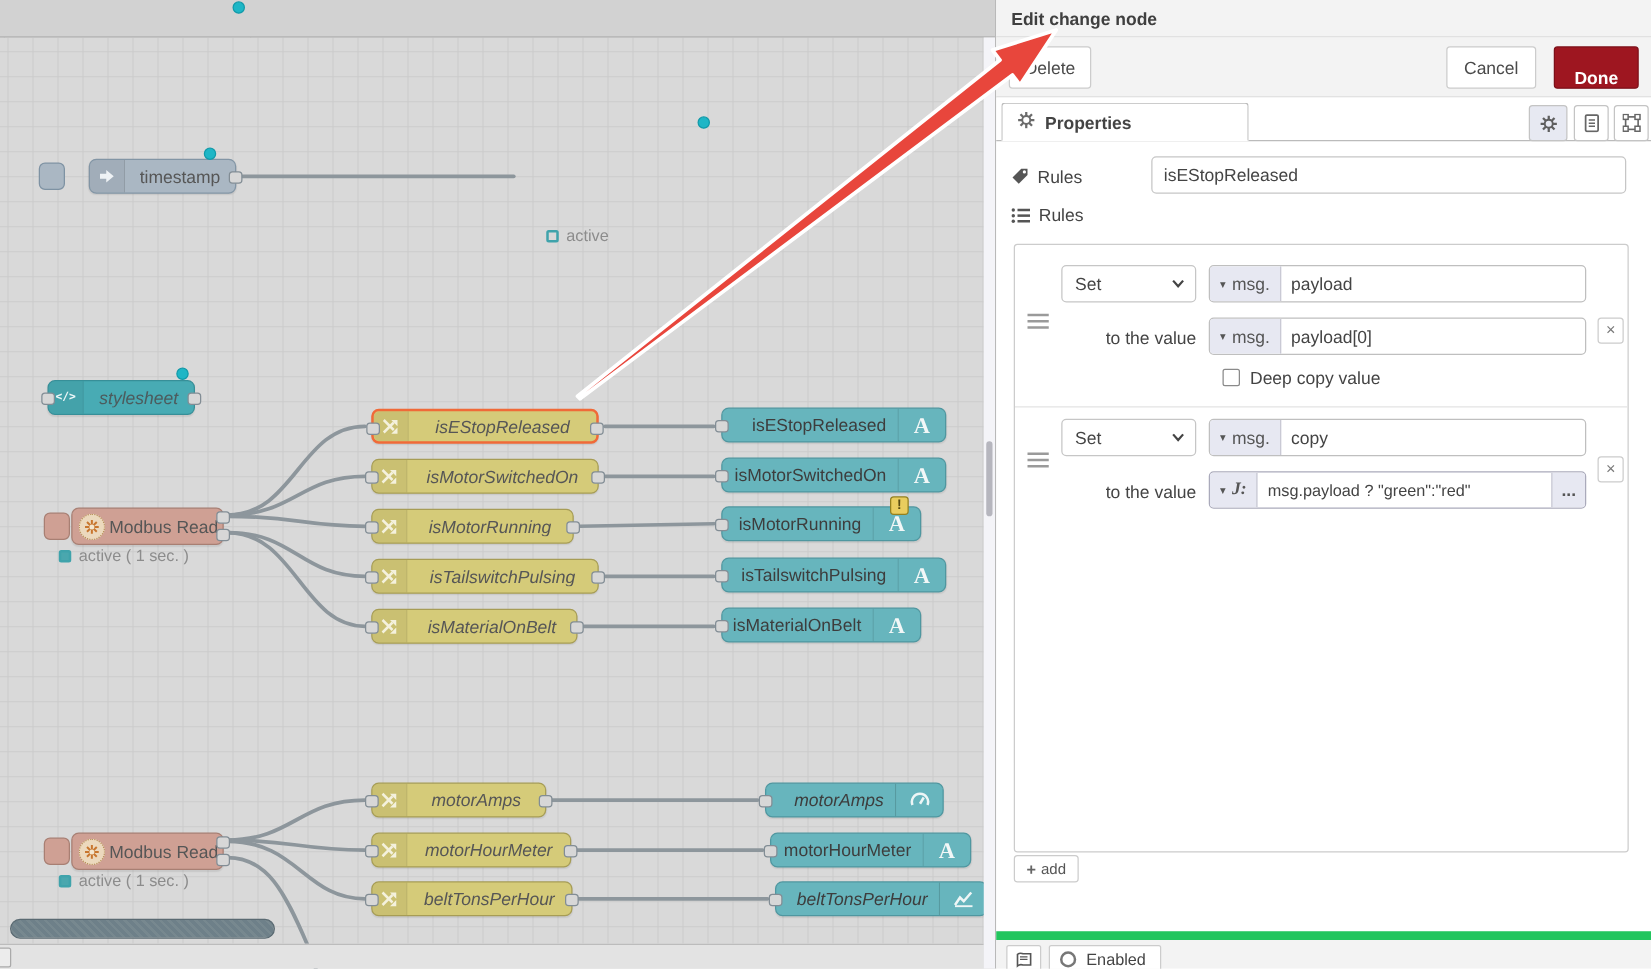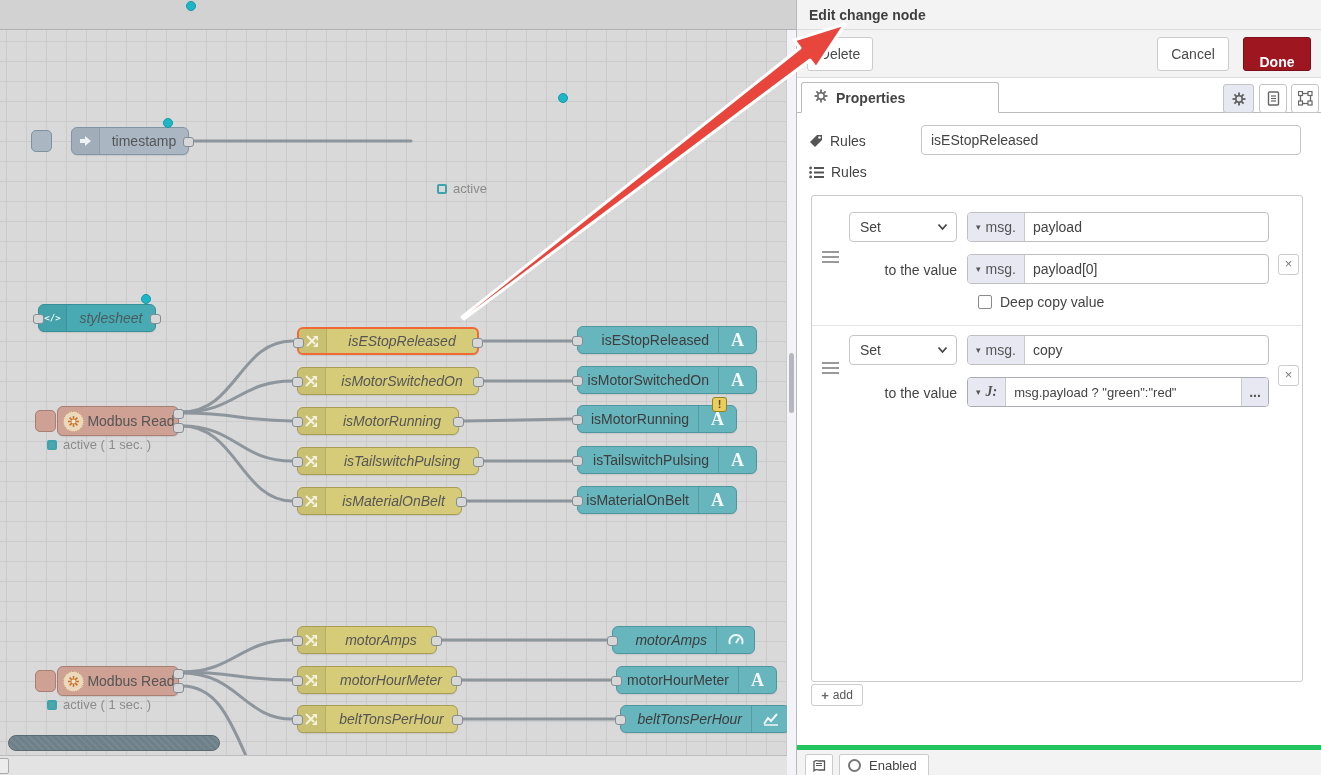--- a/index.html
+++ b/index.html
@@ -97,21 +97,21 @@
     display:flex; align-items:center; justify-content:center; color:#555; font-weight:bold; flex:none;}
   .jexp { font-family:"Liberation Serif",serif; font-style:italic; font-weight:bold; }
   .xbtn { position:absolute; width:21px; height:21px; border:1px solid #ccc; border-radius:3px; background:#fff;
     color:#7a7a7a; font-size:13px; line-height:18px; text-align:center;}
   .handle { position:absolute; width:17px; height:2px; background:#9a9a9a; box-shadow:0 5px 0 #9a9a9a, 0 10px 0 #9a9a9a; }
   .to-label { position:absolute; font-size:14px; color:#444; text-align:right; width:110px; }
   .checkbox { position:absolute; width:14px; height:14px; border:1px solid #8a8a8a; border-radius:2px; background:#fff;}
   #add-btn { position:absolute; left:14px; top:570px; height:22px; width:52px; border:1px solid #ccc; border-radius:3px;
     background:#fff; display:flex; align-items:center; justify-content:center; gap:4px; font-size:12px; color:#555;}
   #add-btn b { color:#666; font-size:13px; }
-  #panel-footer { position:absolute; left:0; top:745px; width:100%; height:30px; background:#f3f3f3; border-top:5px solid #22c55e;}
+  #panel-footer { position:absolute; left:0; top:745px; width:100%; height:30px; background:#f3f3f3; border-top:7px solid #22c55e;}
   #book-btn { position:absolute; left:8px; top:4px; width:28px; height:23px; background:#fff; border:1px solid #ccc; border-radius:2px;
     display:flex; align-items:center; justify-content:center;}
   #enabled-btn { position:absolute; left:42px; top:4px; width:90px; height:23px; background:#fff; border:1px solid #ccc; border-radius:2px;
     display:flex; align-items:center; gap:8px; padding-left:8px; font-size:13px; color:#444;}
   #enabled-btn .circ { width:13px; height:13px; border:2px solid #777; border-radius:50%; }
 
   #arrow-overlay { position:absolute; left:0; top:0; z-index:50; pointer-events:none; }
 </style>
 </head>
 <body>

